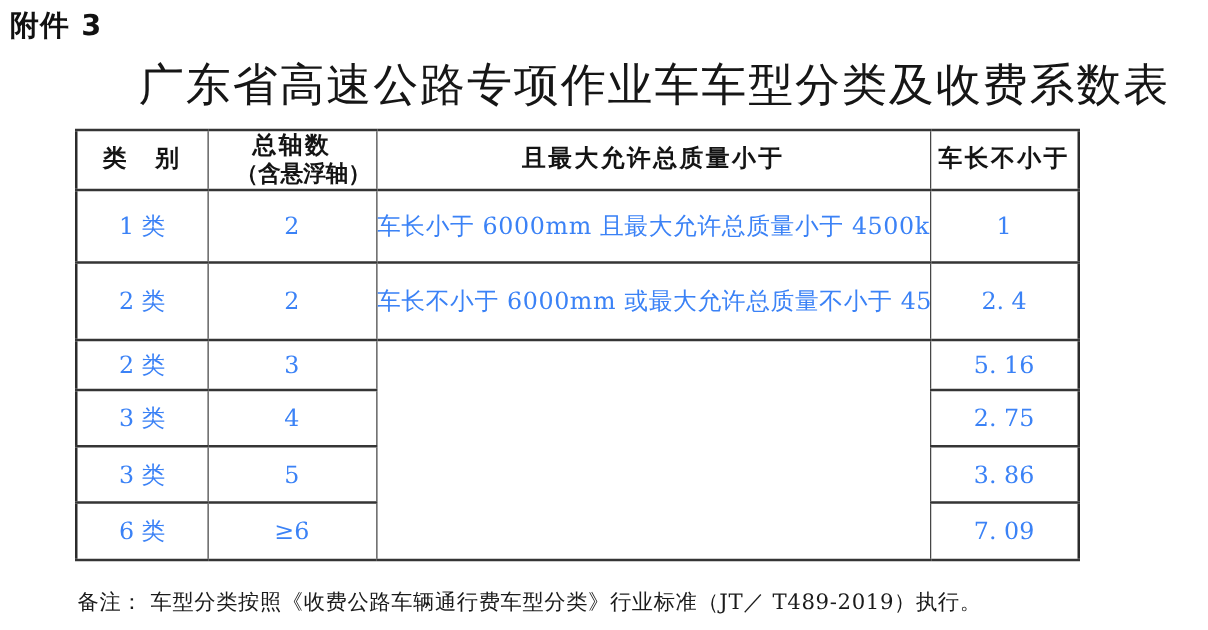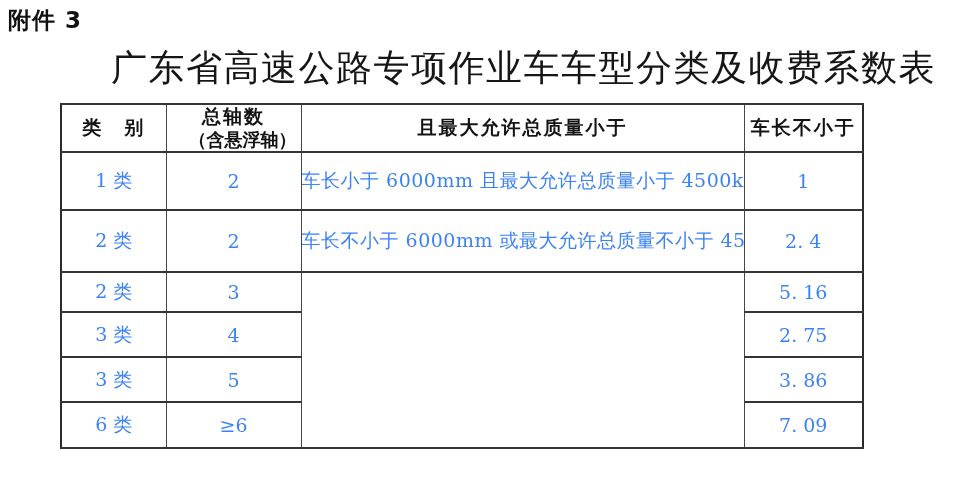--- a/index.html
+++ b/index.html
@@ -155,14 +155,15 @@
         <td>3. 86</td>
       </tr>
       <tr class="row-6">
         <td>6 类</td>
         <td>≥6</td>
         <td>7. 09</td>
       </tr>
     </tbody>
   </table>
 
+  <div class="doc-note">备注： 车型分类按照《收费公路车辆通行费车型分类》行业标准（JT／ T489-2019）执行。</div>
 
 </div>
 
 </body></html>

